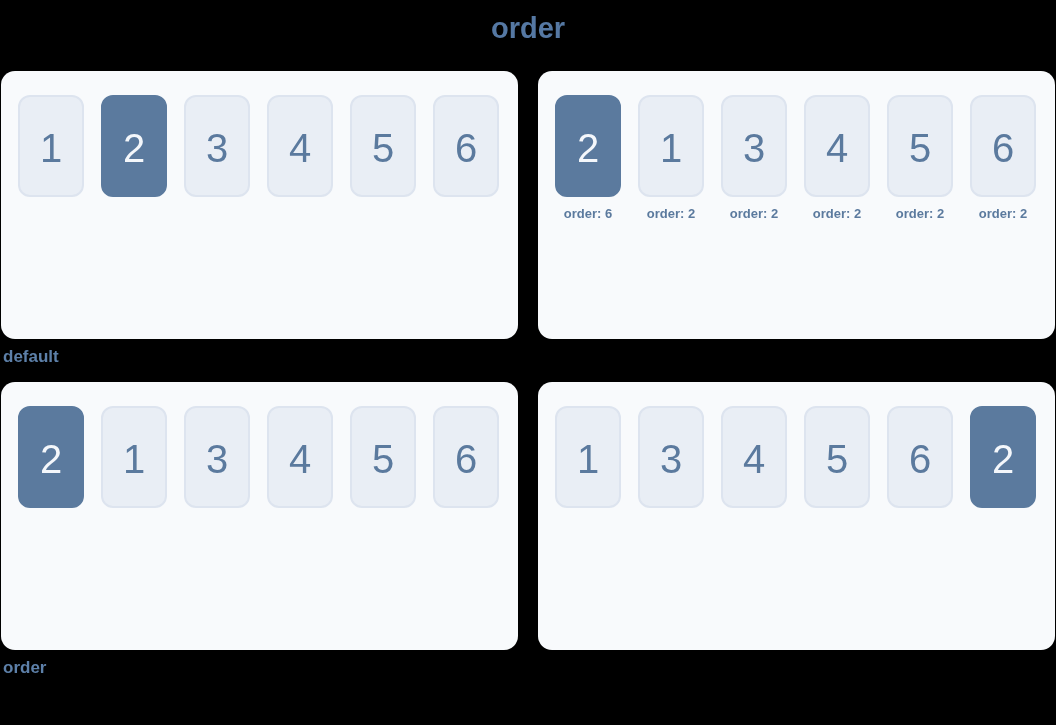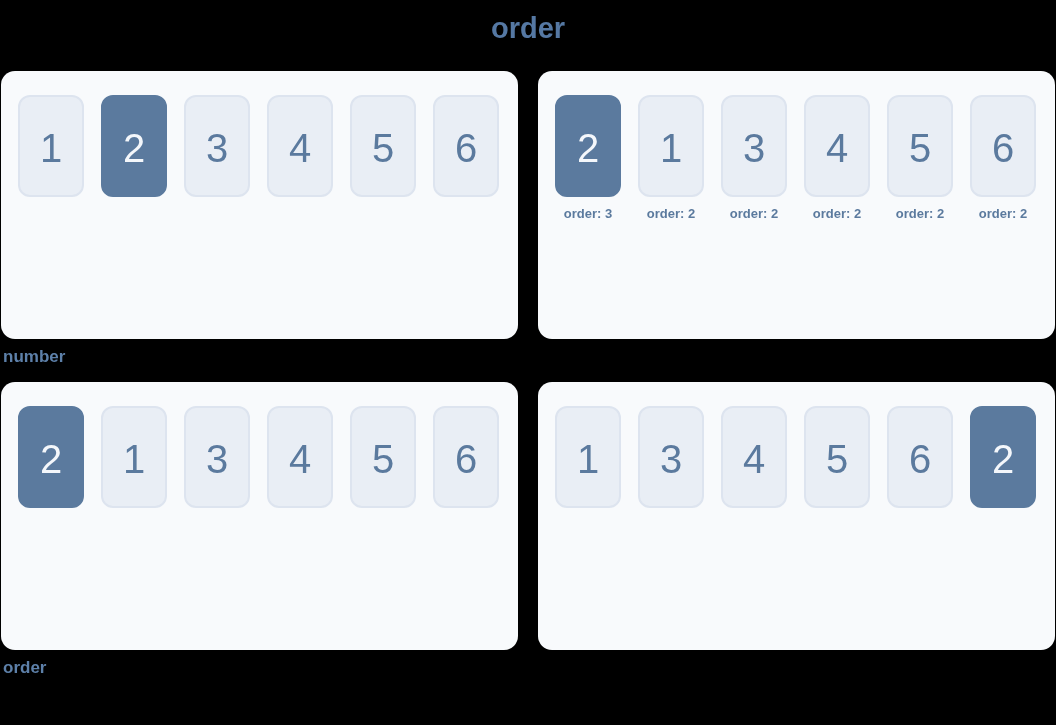--- a/index.html
+++ b/index.html
@@ -85,29 +85,29 @@
     <div class="panel">
       <div class="flex-row">
           <div class="box">1</div>
           <div class="box highlight">2</div>
           <div class="box">3</div>
           <div class="box">4</div>
           <div class="box">5</div>
           <div class="box">6</div>
         </div>
     </div>
-    <div class="panel-label">number</div>
+    <div class="panel-label">default</div>
   </section>
 
   <section class="demo">
     <div class="panel">
       <div class="flex-row">
           <div class="item-col">
             <div class="box highlight">2</div>
-            <div class="order-label">order: 3</div>
+            <div class="order-label">order: 6</div>
           </div>
           <div class="item-col">
             <div class="box">1</div>
             <div class="order-label">order: 2</div>
           </div>
           <div class="item-col">
             <div class="box">3</div>
             <div class="order-label">order: 2</div>
           </div>
           <div class="item-col">

